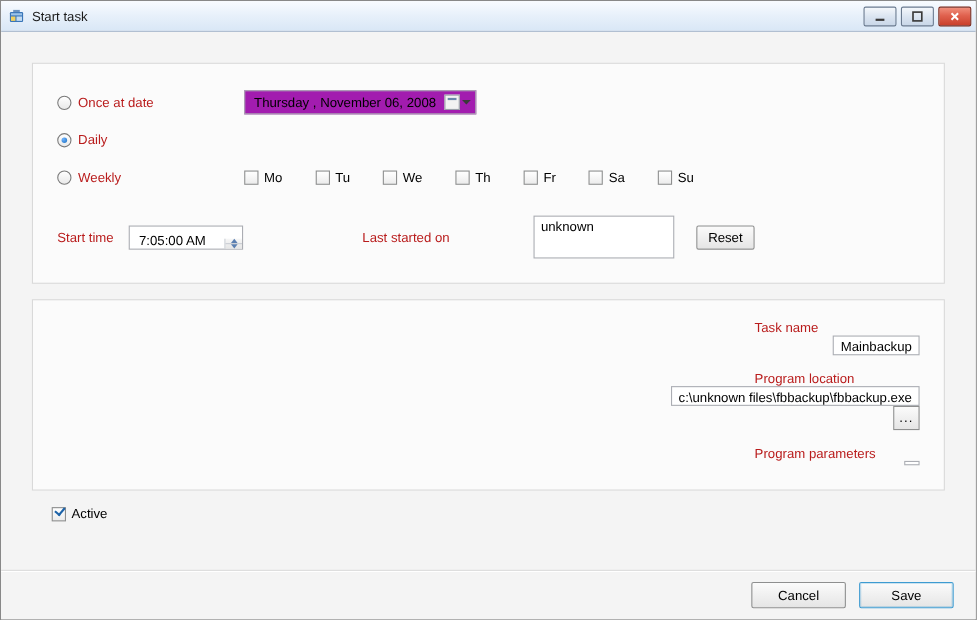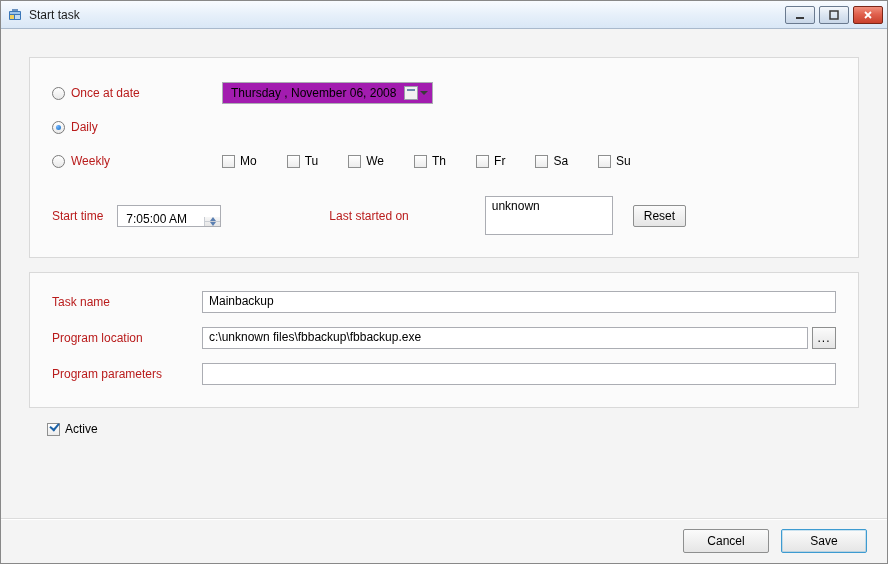--- a/index.html
+++ b/index.html
@@ -201,22 +201,23 @@
     cursor: default;
     border-radius: 2px;
   }
   .btn.default {
     border-color: #3d9bd1;
     box-shadow: 0 0 0 1px rgba(61,155,209,0.25) inset;
   }
 
   
   .form-row {
-    display: flex; align-items: center;
+    display: flex; align-items: flex-end;
     margin-bottom: 14px;
+    flex-direction: column;
   }
   .form-row .flabel { width: 150px; }
   .form-row > .finput {
     flex: 1;
     height: 22px;
     border: 1px solid #abadb3;
     background: #fff;
     padding: 2px 6px 0 6px;
   }
   .browse-btn {

